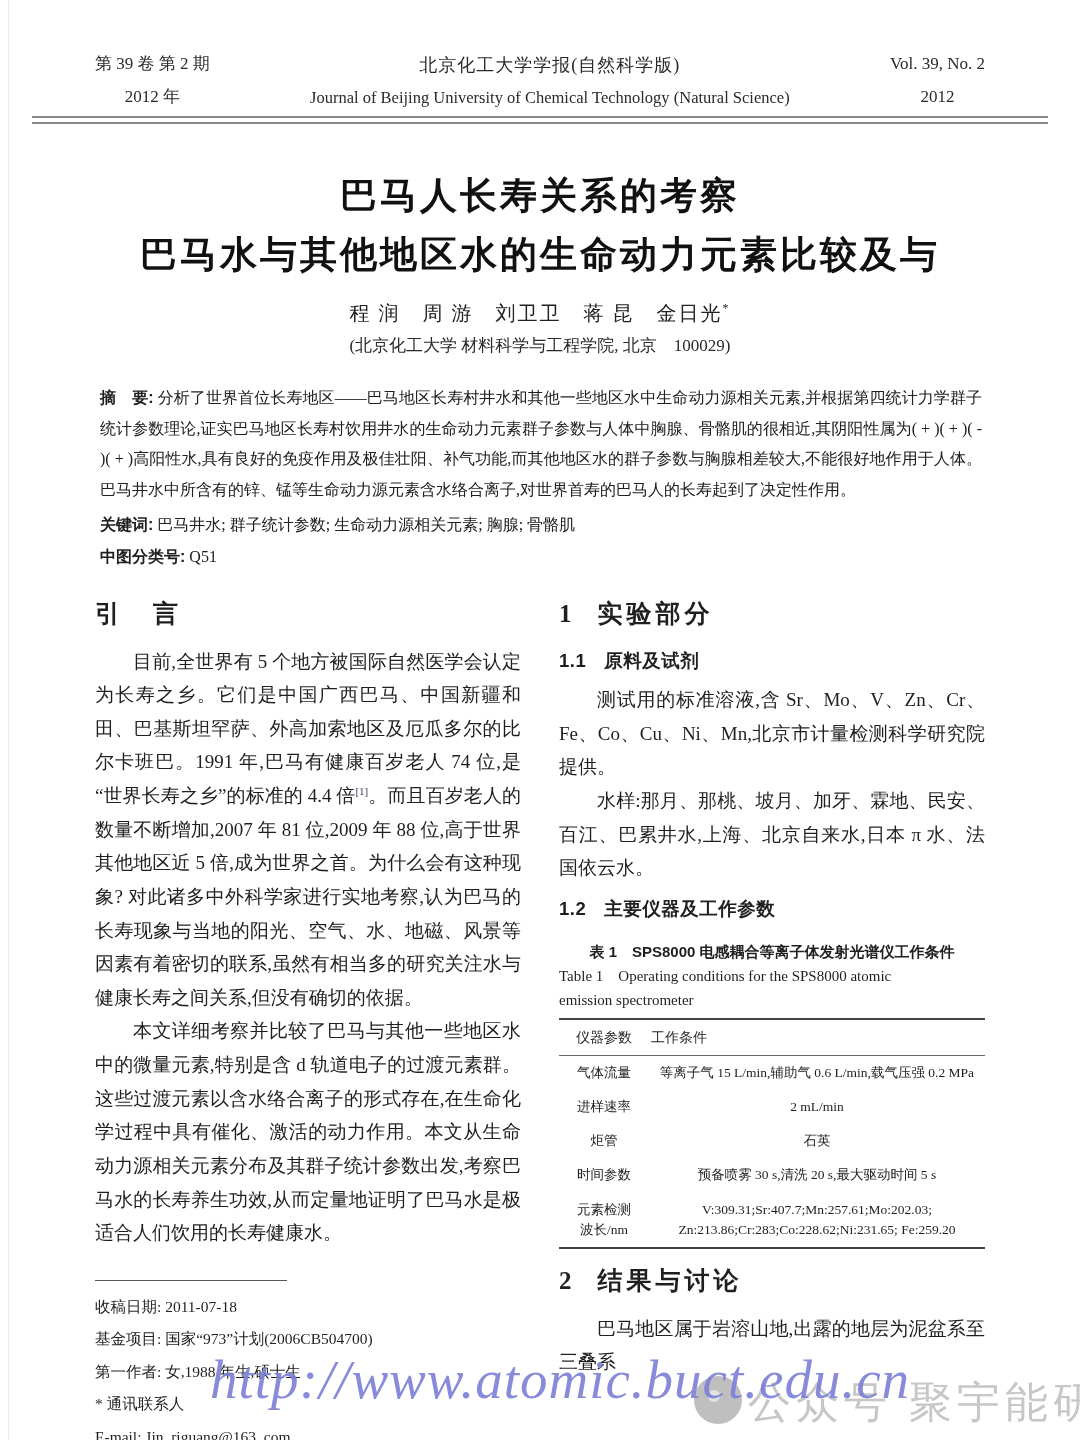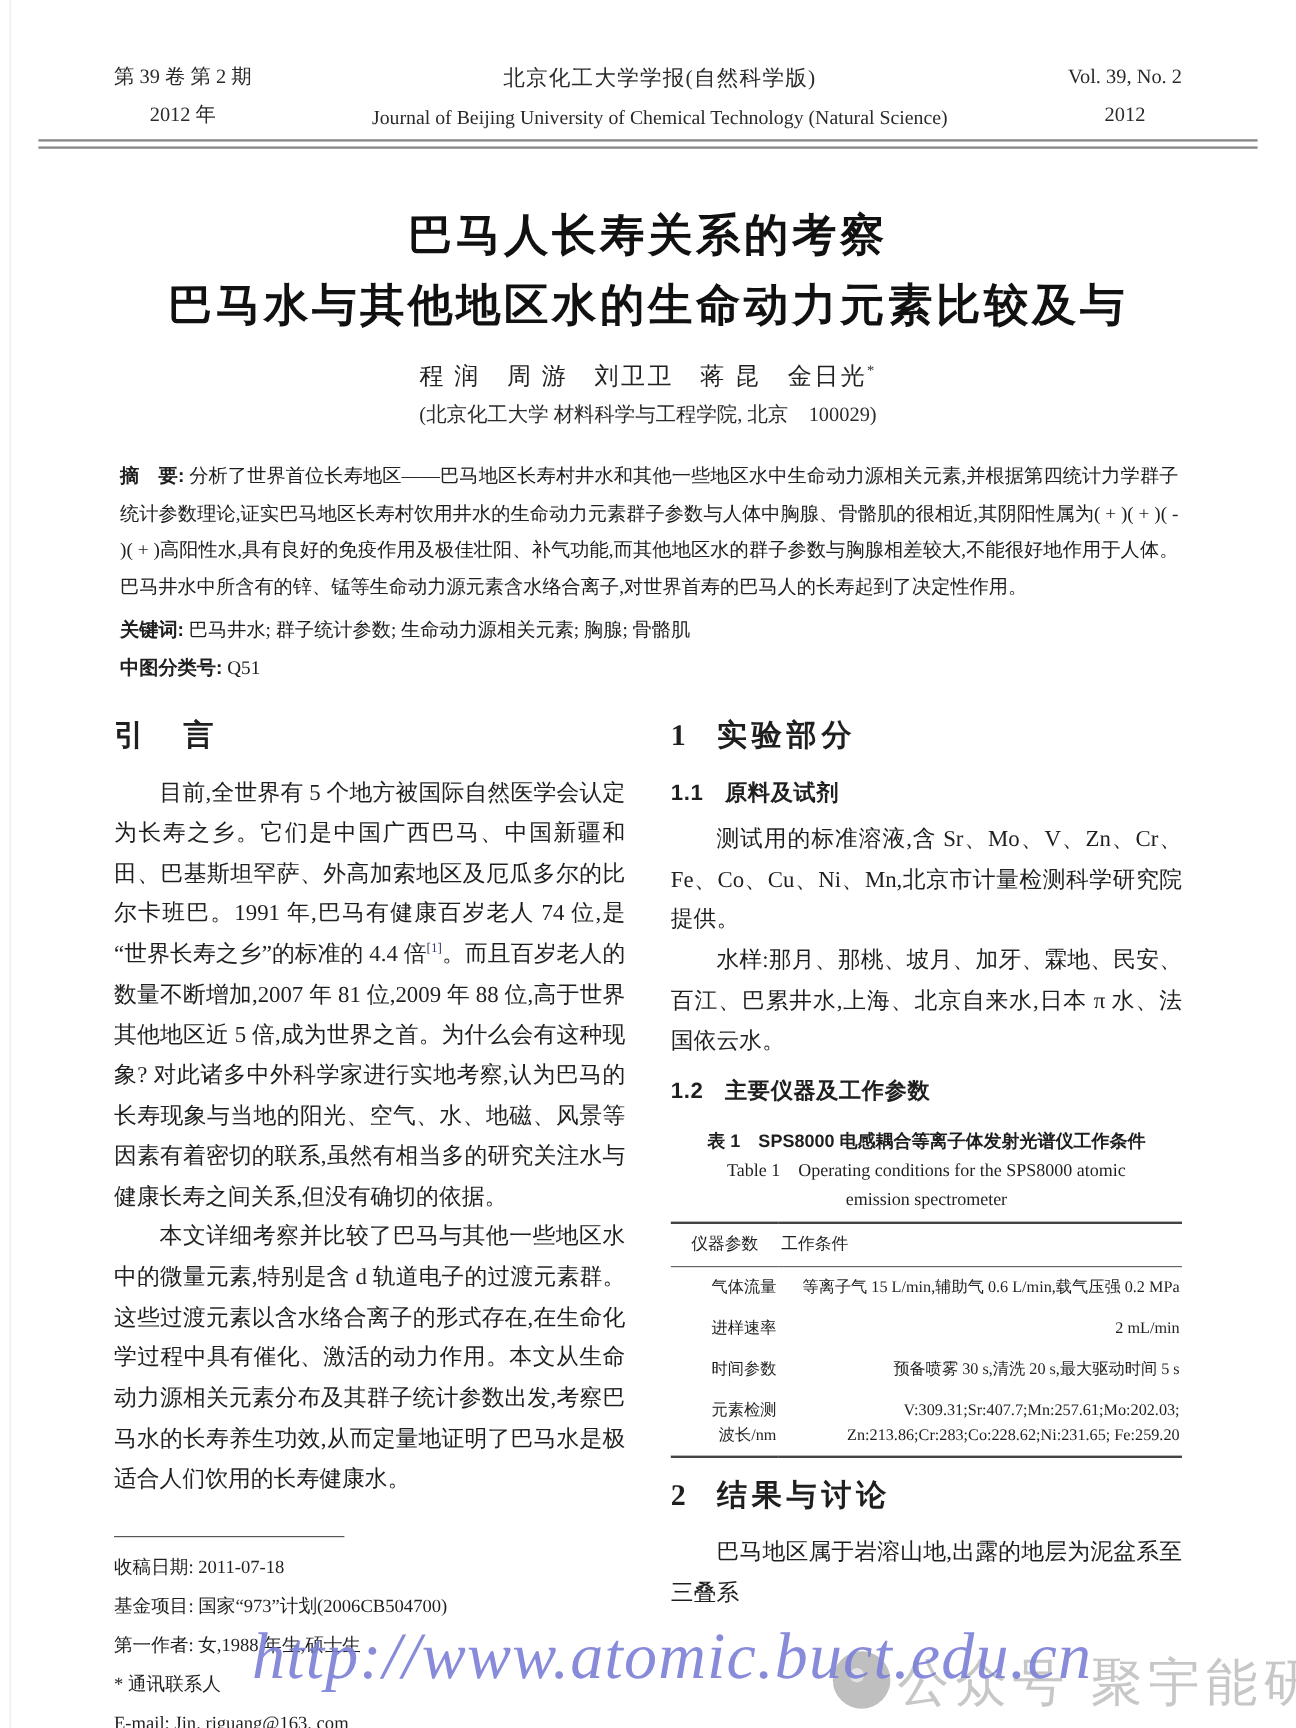--- a/index.html
+++ b/index.html
@@ -2,21 +2,21 @@
 <html lang="zh"><head>
 <meta charset="utf-8">
 <style>
   html,body{margin:0;padding:0;background:#fff;}
   .page{position:relative;width:1080px;height:1440px;background:#ffffff;overflow:hidden;
         font-family:"Liberation Serif","DejaVu Serif",serif;color:#1c1c1c;}
   .edge-line{position:absolute;left:8px;top:0;bottom:0;width:1px;background:#ececec;}
 
   
   .journal-header{position:absolute;top:48px;left:95px;width:890px;display:flex;
-                  justify-content:space-between;align-items:flex-start;font-size:17px;color:#2a2a2a;}
+                  justify-content:space-between;align-items:center;font-size:17px;color:#2a2a2a;}
   .jh-side{text-align:center;line-height:1.9;white-space:nowrap;}
   .jh-center{text-align:center;line-height:1.9;flex:1;}
   .jh-cn{font-size:18px;letter-spacing:1px;}
   .jh-en{font-size:16.5px;}
   .rule-double{position:absolute;top:116px;left:32px;right:32px;height:3.5px;
                border-top:2px solid #8a8a8a;border-bottom:2px solid #8a8a8a;}
 
   
   .title{position:absolute;top:166px;left:60px;width:960px;text-align:center;
          font-family:"Liberation Sans","DejaVu Sans",sans-serif;font-weight:bold;
@@ -45,25 +45,25 @@
   .body-p{margin:0;text-indent:2em;}
   .body-p sup{font-size:11px;color:#3a3a6a;}
 
   
   .footnotes{margin-top:30px;font-size:15.5px;line-height:2.1;text-align:left;}
   .fn-rule{width:192px;height:1px;background:#555;margin-bottom:10px;}
 
   
   .tbl-cap-cn{font-family:"Liberation Sans","DejaVu Sans",sans-serif;font-weight:bold;
               font-size:15px;text-align:center;margin-top:14px;line-height:1.6;}
-  .tbl-cap-en{font-size:15px;text-align:center;line-height:1.6;}
+  .tbl-cap-en{font-size:15px;line-height:1.6;}
   table.cond{width:100%;border-collapse:collapse;margin-top:6px;font-size:13.5px;line-height:1.5;
              border-top:2px solid #444;border-bottom:2px solid #444;}
   table.cond th{font-weight:normal;border-bottom:1.5px solid #666;padding:7px 2px;font-size:14px;}
-  table.cond td{padding:7px 2px;text-align:right;vertical-align:middle;}
+  table.cond td{padding:7px 2px;text-align:center;vertical-align:middle;}
   td.param, th.param{width:86px;text-align:center;white-space:pre-line;}
   .sec2-wrap{margin-top:16px;}
 
   
   .wm-logo{position:absolute;left:694px;top:1376px;width:48px;height:48px;border-radius:50%;
            background:#b5b5b5;opacity:0.85;}
   .wm-logo::after{content:"";position:absolute;left:14px;top:14px;width:12px;height:12px;
                   border-radius:50%;background:#dedede;}
   .wm-gray{position:absolute;left:748px;top:1374px;font-family:"Liberation Sans","DejaVu Sans",sans-serif;
            font-size:43px;color:#c7c7c7;letter-spacing:5px;white-space:nowrap;}
@@ -156,20 +156,24 @@
         <tbody>
           <tr>
             <td class="param">气体流量</td>
             <td>等离子气 15 L/min,辅助气 0.6 L/min,载气压强 0.2 MPa</td>
           </tr>
           <tr>
             <td class="param">进样速率</td>
             <td>2 mL/min</td>
           </tr>
           <tr>
+            <td class="param">炬管</td>
+            <td>石英</td>
+          </tr>
+          <tr>
             <td class="param">时间参数</td>
             <td>预备喷雾 30 s,清洗 20 s,最大驱动时间 5 s</td>
           </tr>
           <tr>
             <td class="param">元素检测
 波长/nm</td>
             <td>V:309.31;Sr:407.7;Mn:257.61;Mo:202.03; Zn:213.86;Cr:283;Co:228.62;Ni:231.65; Fe:259.20</td>
           </tr>
         </tbody>
       </table>

